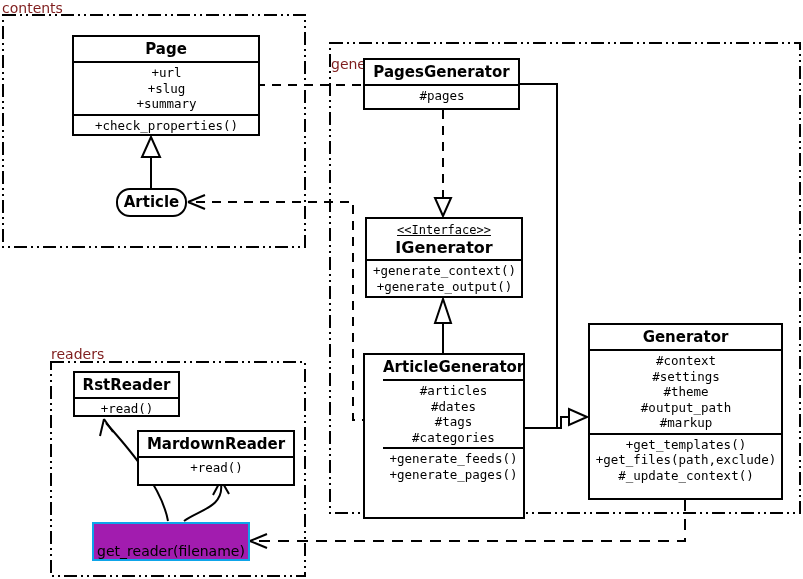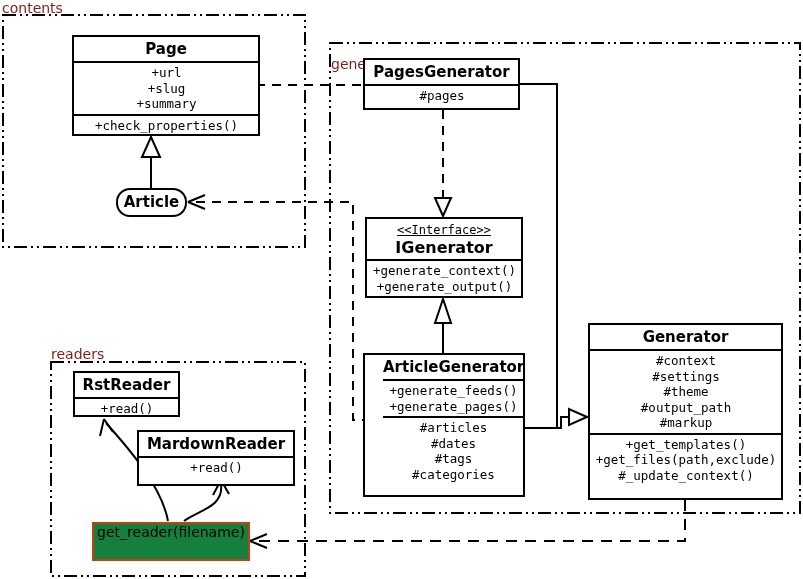--- a/index.html
+++ b/index.html
@@ -19,30 +19,30 @@
   .uml-title{
     flex:0 0 auto;text-align:center;font:bold 15px/24px "DejaVu Sans",sans-serif;
     border-bottom:2px solid #000;white-space:nowrap;
   }
   .uml-title.no-sep{border-bottom:none;line-height:25px;}
   .stereo{display:block;font:12px/14px "DejaVu Sans Mono",monospace;font-weight:normal;padding-top:4px;text-decoration:underline;}
   .name-line{display:block;font:bold 16px/22px "DejaVu Sans",sans-serif;}
   .members{flex:0 0 auto;font:12.5px/15.5px "DejaVu Sans Mono",monospace;padding:2px 2px 2px 3px;white-space:nowrap;text-align:center;}
   .members + .members{border-top:2px solid #000;}
   .plainbox{
-    position:absolute;box-sizing:border-box;border:2px solid #c2410c;background:#15803d;
-    display:flex;align-items:flex-start;justify-content:center;
+    position:absolute;box-sizing:border-box;border:2px solid #0ea5e9;background:#a21caf;
+    display:flex;align-items:flex-end;justify-content:center;
     font:14px "DejaVu Sans",sans-serif;white-space:nowrap;
   }
   
   .c-page{left:72px;top:35px;width:188px;height:101px;}
   .c-article{left:116px;top:188px;width:71px;height:29px;border-radius:14px;}
   .c-pagesgen{left:363px;top:58px;width:157px;height:52px;}
   .c-igen{left:365px;top:217px;width:158px;height:81px;}
-  .c-artgen{left:363px;top:353px;width:162px;height:144px;padding-left:18px;}
+  .c-artgen{left:363px;top:353px;width:162px;height:166px;padding-left:18px;}
   .c-gen{left:588px;top:323px;width:195px;height:177px;}
   .c-rst{left:73px;top:371px;width:107px;height:46px;}
   .c-md{left:137px;top:430px;width:158px;height:56px;}
   .c-getreader{left:92px;top:522px;width:158px;height:39px;}
   .l-contents{left:2px;top:0px;}
   .l-generators{left:331px;top:28px;margin-top:28px;}
   .l-readers{left:51px;top:346px;}
 </style>
 </head>
 <body>
@@ -136,28 +136,28 @@
     </div>
     <div class="members">
       <div>+generate_context()</div>
       <div>+generate_output()</div>
     </div>
   </div>
 
   <div class="uml-class c-artgen">
     <div class="uml-title">ArticleGenerator</div>
     <div class="members">
-      <div>+generate_feeds()</div>
-      <div>+generate_pages()</div>
-    </div>
-    <div class="members">
       <div>#articles</div>
       <div>#dates</div>
       <div>#tags</div>
       <div>#categories</div>
+    </div>
+    <div class="members">
+      <div>+generate_feeds()</div>
+      <div>+generate_pages()</div>
     </div>
   </div>
 
   <div class="uml-class c-gen">
     <div class="uml-title">Generator</div>
     <div class="members">
       <div>#context</div>
       <div>#settings</div>
       <div>#theme</div>
       <div>#output_path</div>

